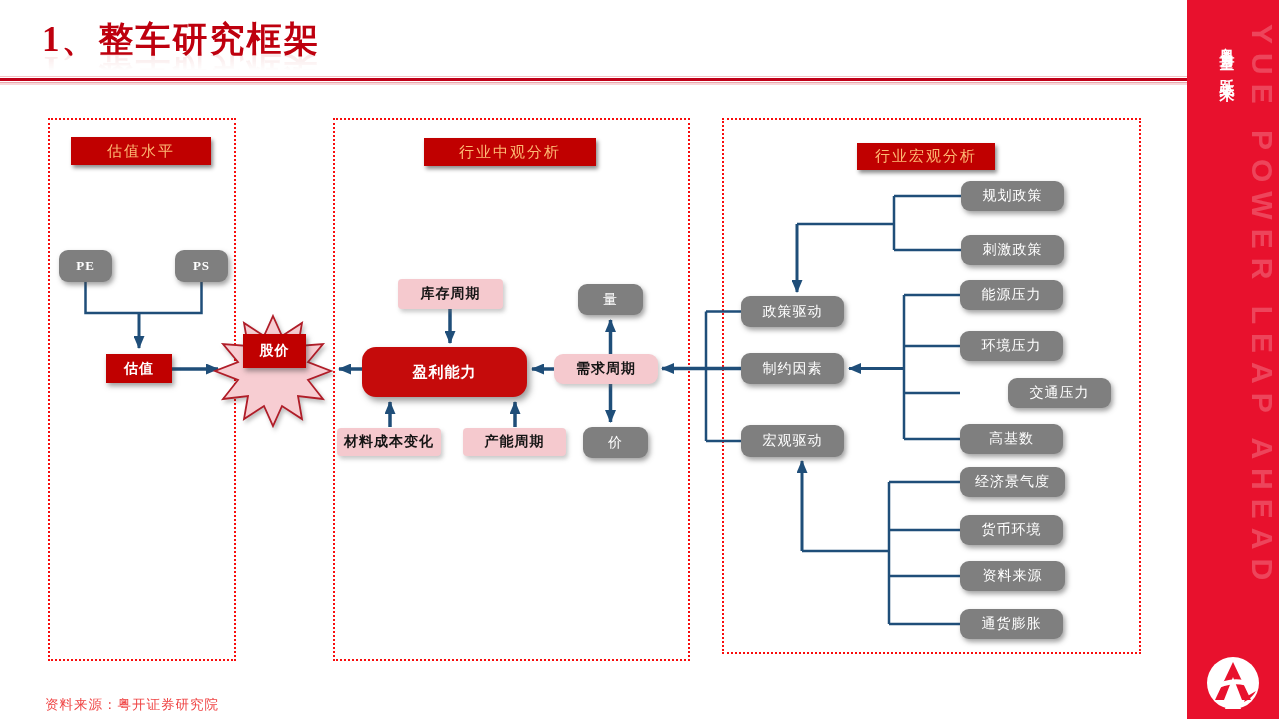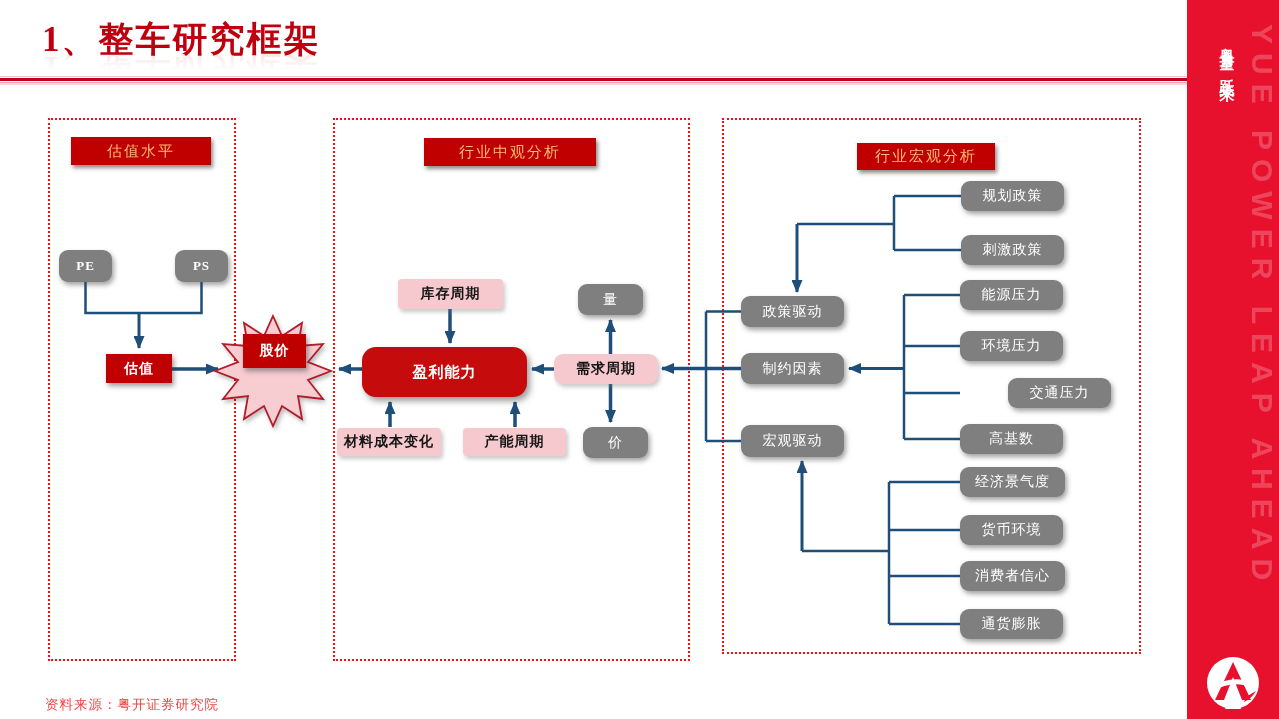--- a/index.html
+++ b/index.html
@@ -131,21 +131,21 @@
   <div class="nd g" style="left:741px;top:425px;width:103px;height:32px;">宏观驱动</div>
 
   <div class="nd g" style="left:961px;top:181px;width:103px;height:30px;">规划政策</div>
   <div class="nd g" style="left:961px;top:235px;width:103px;height:30px;">刺激政策</div>
   <div class="nd g" style="left:960px;top:280px;width:103px;height:30px;">能源压力</div>
   <div class="nd g" style="left:960px;top:331px;width:103px;height:30px;">环境压力</div>
   <div class="nd g" style="left:960px;top:378px;width:103px;height:30px;margin-left:48px;">交通压力</div>
   <div class="nd g" style="left:960px;top:424px;width:103px;height:30px;">高基数</div>
   <div class="nd g" style="left:960px;top:467px;width:105px;height:30px;text-align:right;">经济景气度</div>
   <div class="nd g" style="left:960px;top:515px;width:103px;height:30px;">货币环境</div>
-  <div class="nd g" style="left:960px;top:561px;width:105px;height:30px;">消费者信心</div>
+  <div class="nd g" style="left:960px;top:561px;width:105px;height:30px;">资料来源</div>
   <div class="nd g" style="left:960px;top:609px;width:103px;height:30px;">通货膨胀</div>
 
   <div class="sidebar">
     <div class="slogan-en">YUE POWER LEAP AHEAD</div>
     <div class="slogan-cn">粤力量　跃未来</div>
     <svg class="logo" width="56" height="56" viewBox="0 0 56 56">
       <circle cx="28" cy="28" r="26" fill="#fff"></circle>
       <path d="M28 7 L46 45 L10 45 Z" fill="#E8112D"></path>
       <path d="M28 22 L37 45 L19 45 Z" fill="#fff"></path>
       <path d="M8 31 Q28 19 48 28 L48 33 Q28 24 8 36 Z" fill="#fff"></path>

